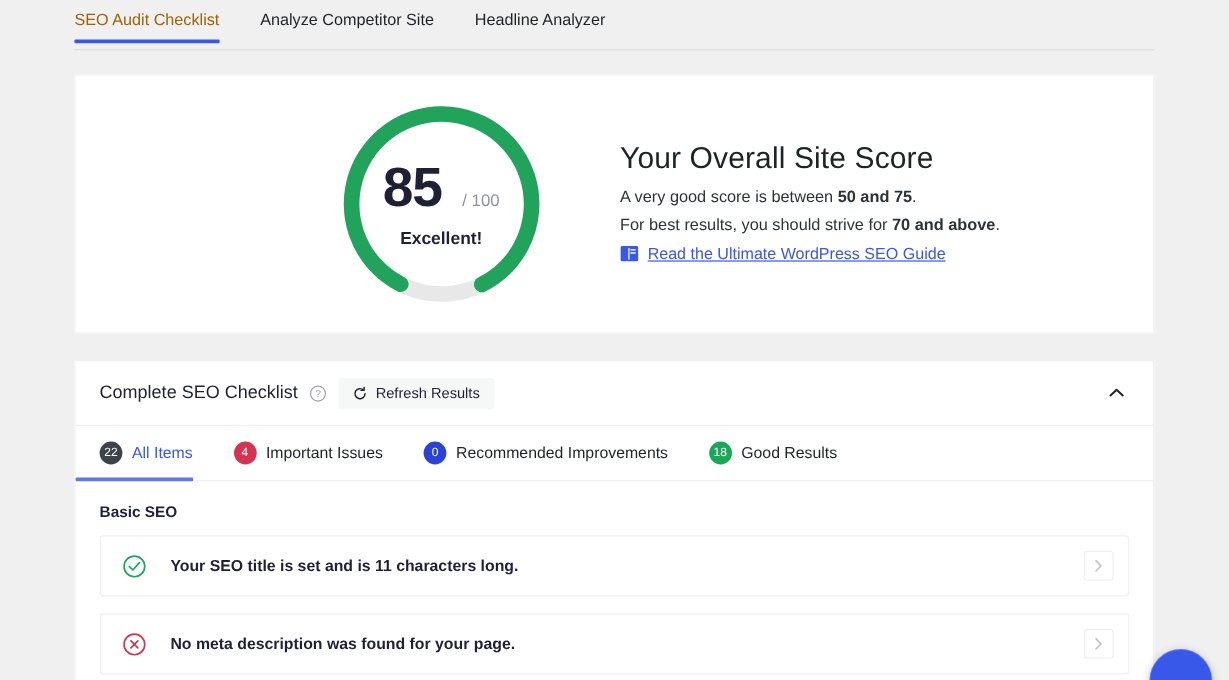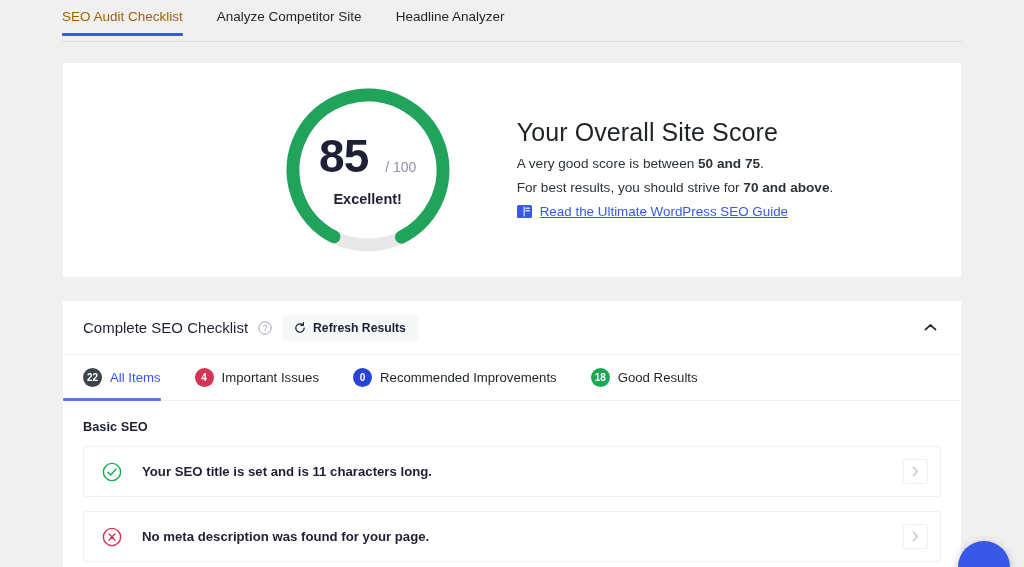--- a/index.html
+++ b/index.html
@@ -150,21 +150,21 @@
     margin-left: 10px;
     display: flex;
     align-items: center;
     gap: 7px;
     background: #f6f7f7;
     border: none;
     border-radius: 3px;
     padding: 6px 12px;
     font-family: inherit;
     font-size: 12.2px;
-    font-weight: 700;
+    font-weight: 400;
     color: #1e2035;
     cursor: pointer;
   }
   .collapse-btn {
     margin-left: auto;
     background: none;
     border: none;
     cursor: pointer;
     line-height: 0;
     padding: 4px;
@@ -198,21 +198,21 @@
     left: -20px; right: 0; bottom: 0;
     height: 3px;
     background: #5b77e8;
     border-radius: 1px;
   }
   .badge {
     width: 19px; height: 19px;
     border-radius: 50%;
     color: #fff;
     font-size: 10px;
-    font-weight: 700;
+    font-weight: 400;
     display: flex;
     align-items: center;
     justify-content: center;
     flex: 0 0 19px;
     text-align: right;
   }
 
   
   .cl-body { padding: 18px 20px 0 20px; }
   .group-title {

